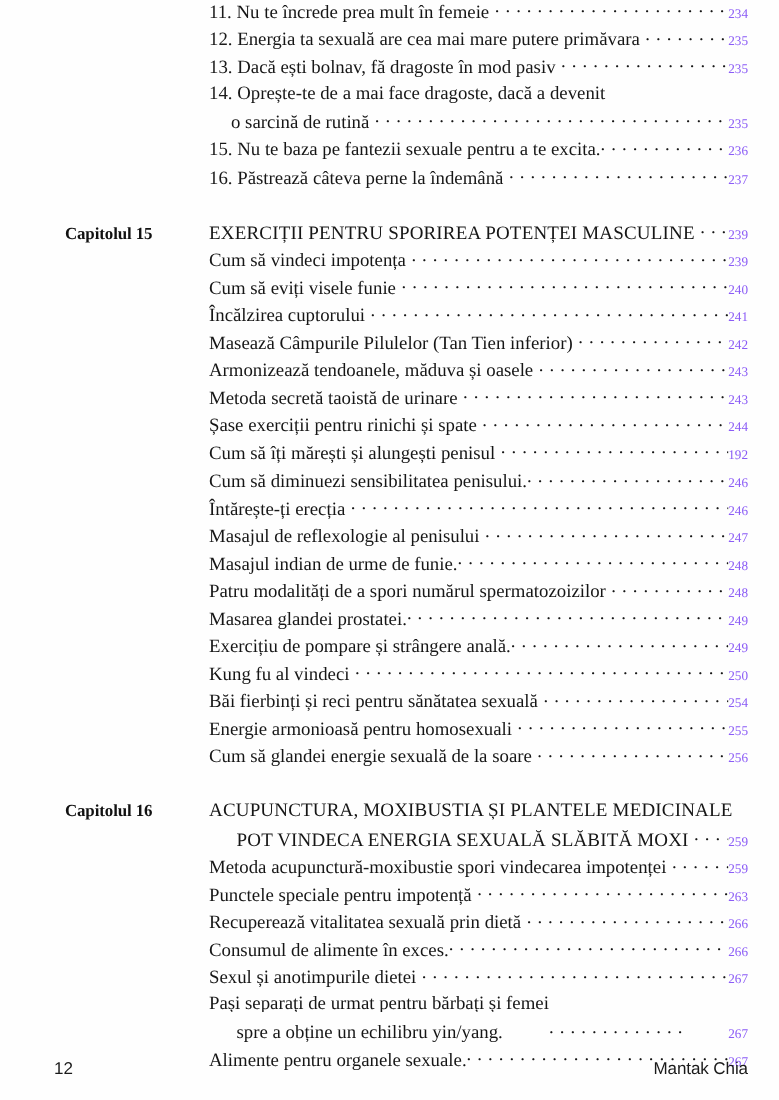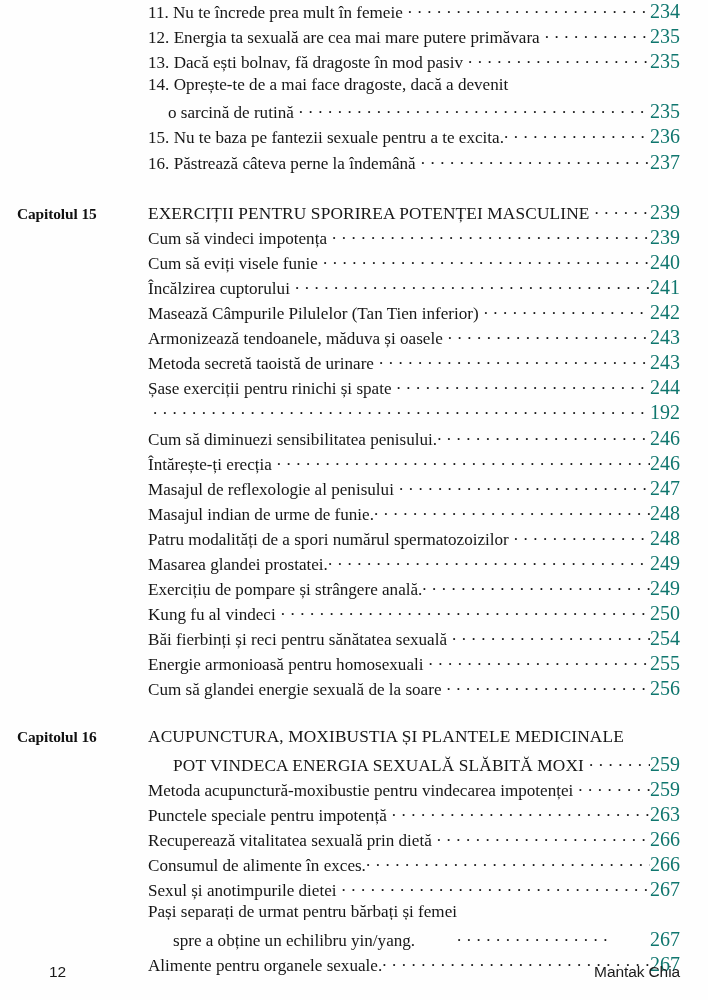--- a/index.html
+++ b/index.html
@@ -33,20 +33,21 @@
 
   
   .row {
     display: flex;
     align-items: baseline;
     height: 25.1px;
     padding-left: 17px;
     padding-right: 28px;
     box-sizing: border-box;
     white-space: nowrap;
+    margin-left: 42px;
   }
 
   
   .chaplabel {
     flex: 0 0 131px;
     width: 131px;
     font-weight: bold;
     font-size: 15.4px;
     letter-spacing: -0.1px;
     color: #111;
@@ -97,23 +98,23 @@
     font-size: 17.1px;
     letter-spacing: 0.6px;
     color: #161616;
   }
   
   .leader.tight { margin-left: 0px; }
   .leader.gap   { margin-left: 5px; }
 
   .pageno {
     flex: 0 0 auto;
-    font-size: 20px;
+    font-size: 12px;
     text-align: left;
-    color: #0f766e;
+    color: #8b5cf6;
     padding-left: 0px;
   }
   .spacer-md { height: 25px; }
 
   
   .footer {
     position: absolute;
     left: 0;
     bottom: 17px;
     width: 708px;
@@ -257,20 +258,21 @@
         <span class="chaplabel empty"></span>
         <div class="entry">
           <span class="title">Șase exerciții pentru rinichi și spate</span>
           <span class="leader gap"></span>
           <span class="pageno">244</span>
         </div>
       </div>
       <div class="row">
         <span class="chaplabel empty"></span>
         <div class="entry">
+          <span class="title">Cum să îți mărești și alungești penisul</span>
           <span class="leader gap"></span>
           <span class="pageno">192</span>
         </div>
       </div>
       <div class="row">
         <span class="chaplabel empty"></span>
         <div class="entry">
           <span class="title">Cum să diminuezi sensibilitatea penisului.</span>
           <span class="leader tight"></span>
           <span class="pageno">246</span>
@@ -367,21 +369,21 @@
         <span class="chaplabel empty"></span>
         <div class="entry" style="padding-left: 25px;">
           <span class="title caps">POT VINDECA ENERGIA SEXUALĂ SLĂBITĂ MOXI</span>
           <span class="leader gap"></span>
           <span class="pageno">259</span>
         </div>
       </div>
       <div class="row">
         <span class="chaplabel empty"></span>
         <div class="entry">
-          <span class="title">Metoda acupunctură-moxibustie pentru vindecarea impotenței</span>
+          <span class="title">Metoda acupunctură-moxibustie spori vindecarea impotenței</span>
           <span class="leader gap"></span>
           <span class="pageno">259</span>
         </div>
       </div>
       <div class="row">
         <span class="chaplabel empty"></span>
         <div class="entry">
           <span class="title">Punctele speciale pentru impotență</span>
           <span class="leader gap"></span>
           <span class="pageno">263</span>

